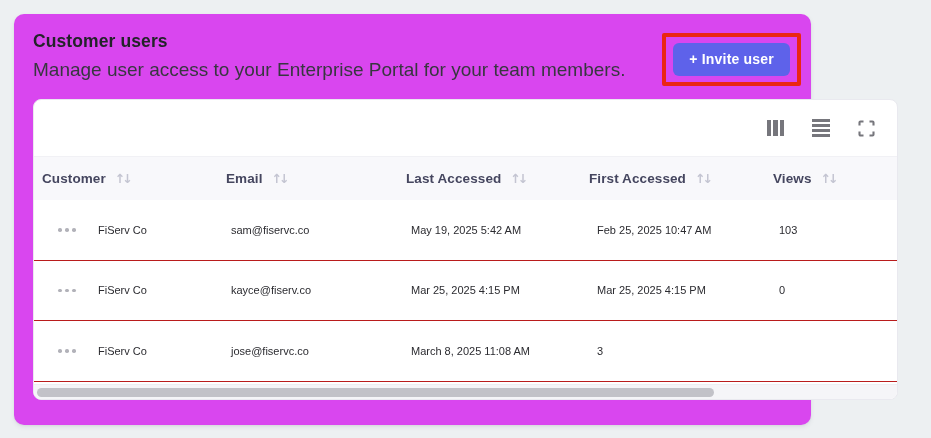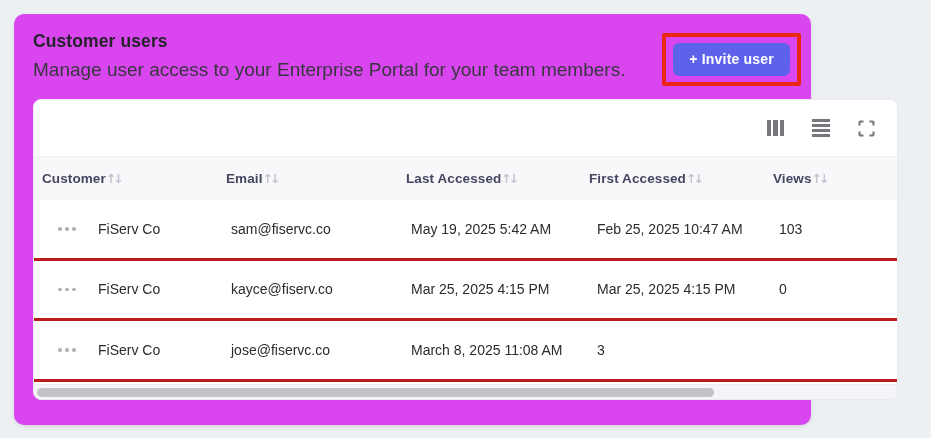--- a/index.html
+++ b/index.html
@@ -83,40 +83,40 @@
   .table-header {
     display: grid;
     grid-template-columns: 184px 180px 183px 184px 1fr;
     align-items: center;
     height: 44px;
     padding-left: 8px;
     background: #F8F8FB;
     border-top: 1px solid #F1F1F5;
   }
   .th {
-    display: flex; align-items: center; 
+    display: flex; align-items: center; gap: 9px;
     font-size: 13.5px; font-weight: 700; color: #45465F;
     letter-spacing: .1px;
   }
   .sort-icon {
     font-size: 12.5px;
     color: #C4C5D2;
     letter-spacing: -3px;
     font-family: "DejaVu Sans", sans-serif;
     cursor: pointer;
     padding-right: 3px;
   }
   .table-row {
     display: grid;
     grid-template-columns: 56px 133px 180px 186px 182px 1fr;
     align-items: center;
     height: 60.5px;
     padding-left: 8px;
-    border-bottom: 3px solid #b91c1c;
-    font-size: 14px;
+    border-bottom: 1px solid #b91c1c;
+    font-size: 11px;
     color: #2B2B30;
     background: #ffffff;
   }
   .row-menu {
     background: none; border: none; cursor: pointer;
     display: flex; gap: 3.5px; align-items: center;
     padding: 6px 4px; margin-left: 12px; width: fit-content;
   }
   .row-menu i { display: block; width: 3.5px; height: 3.5px; border-radius: 50%; background: #B2B2B9; }
   .table-scrollbar {

